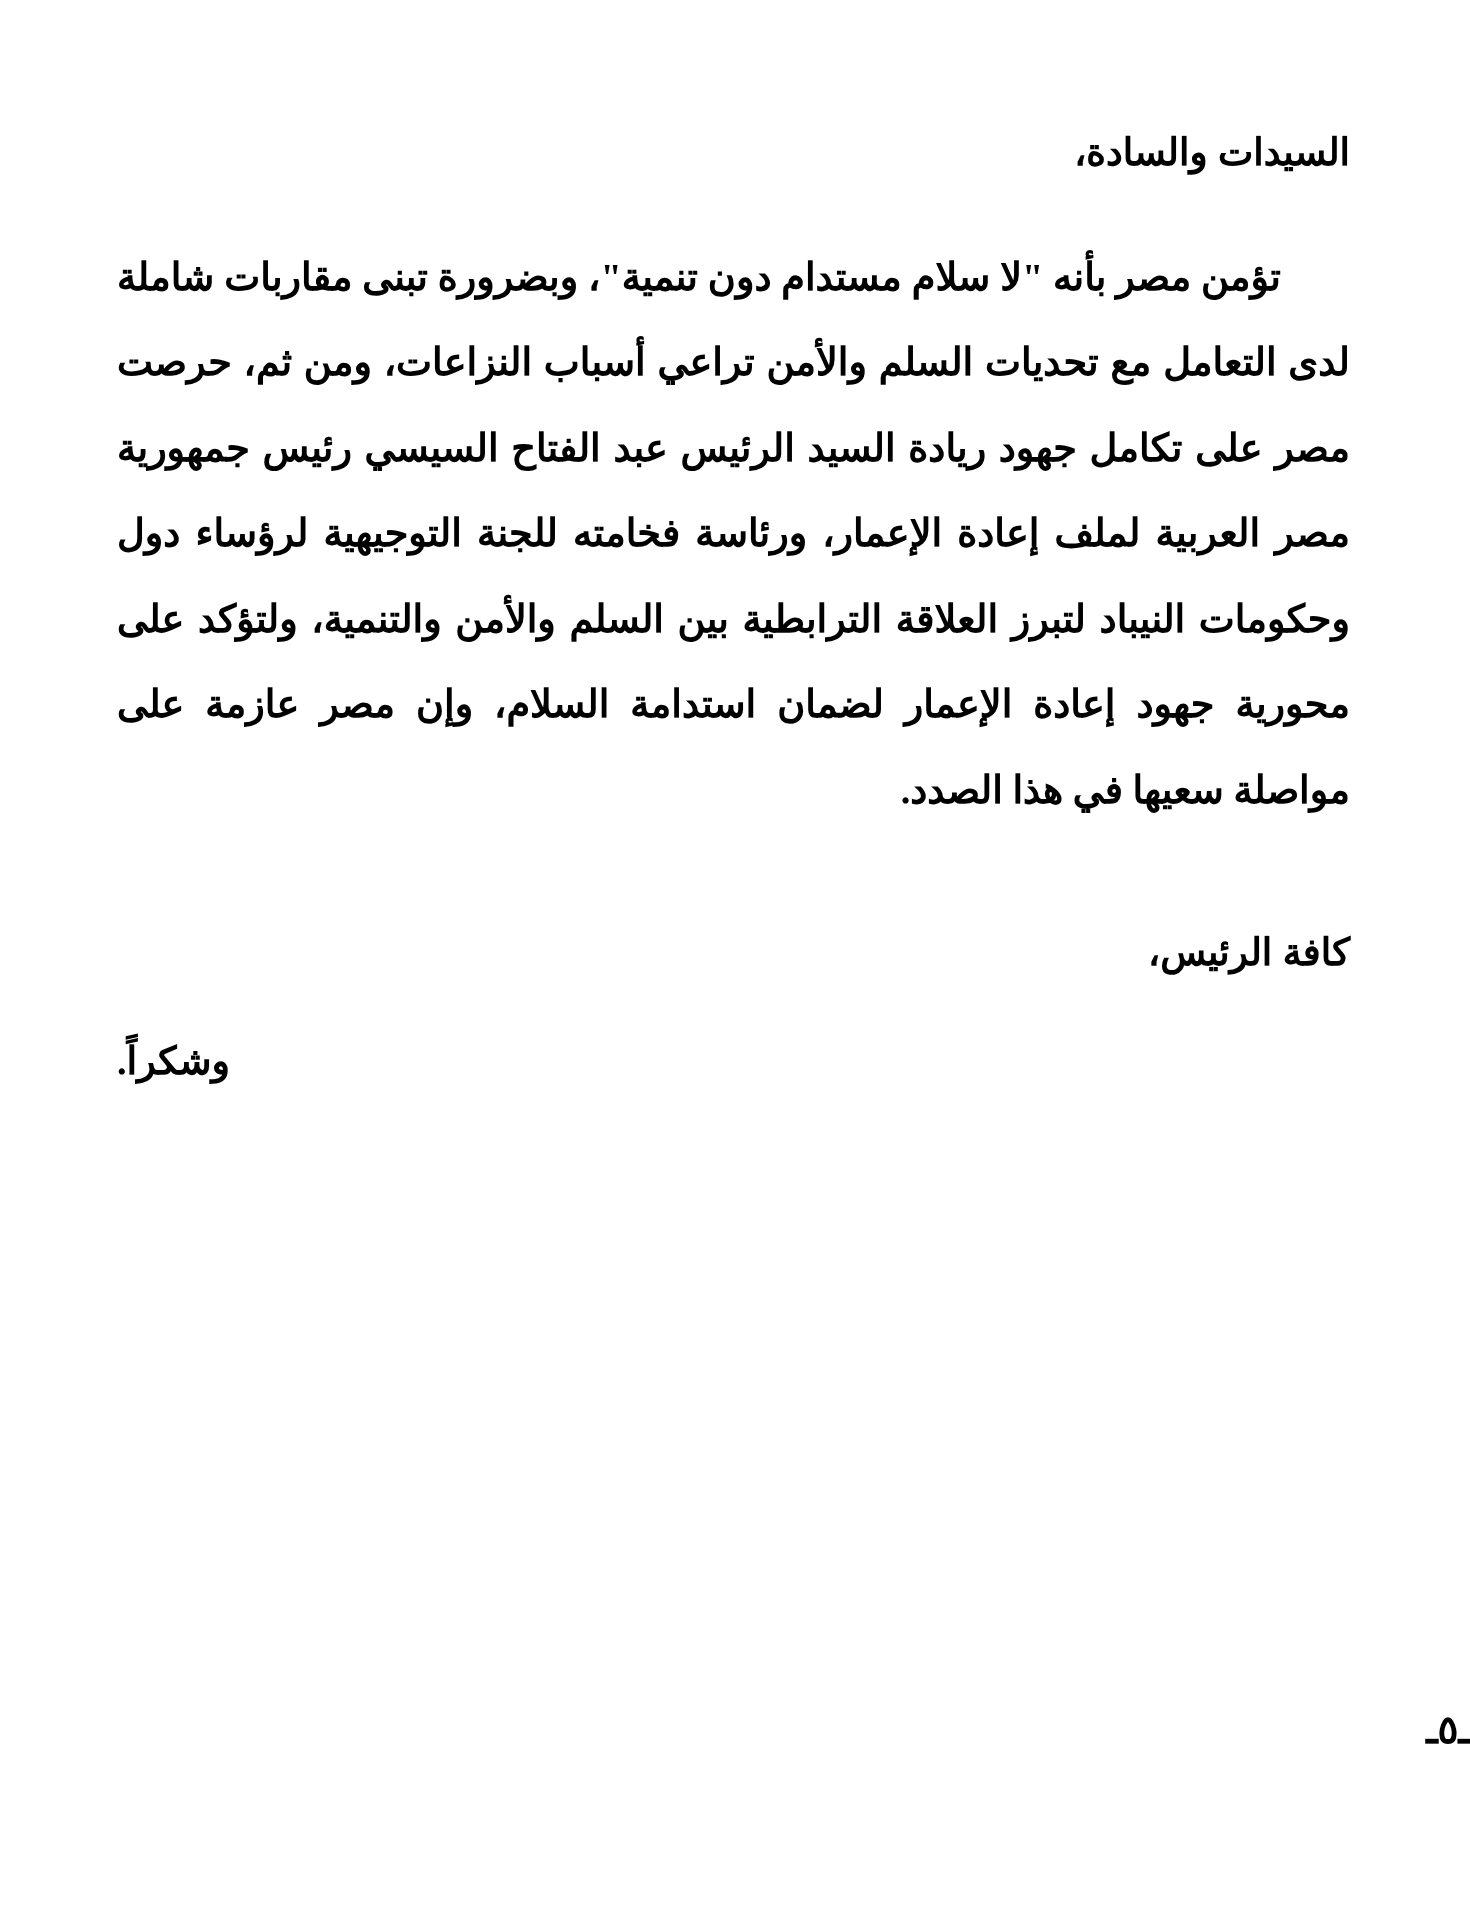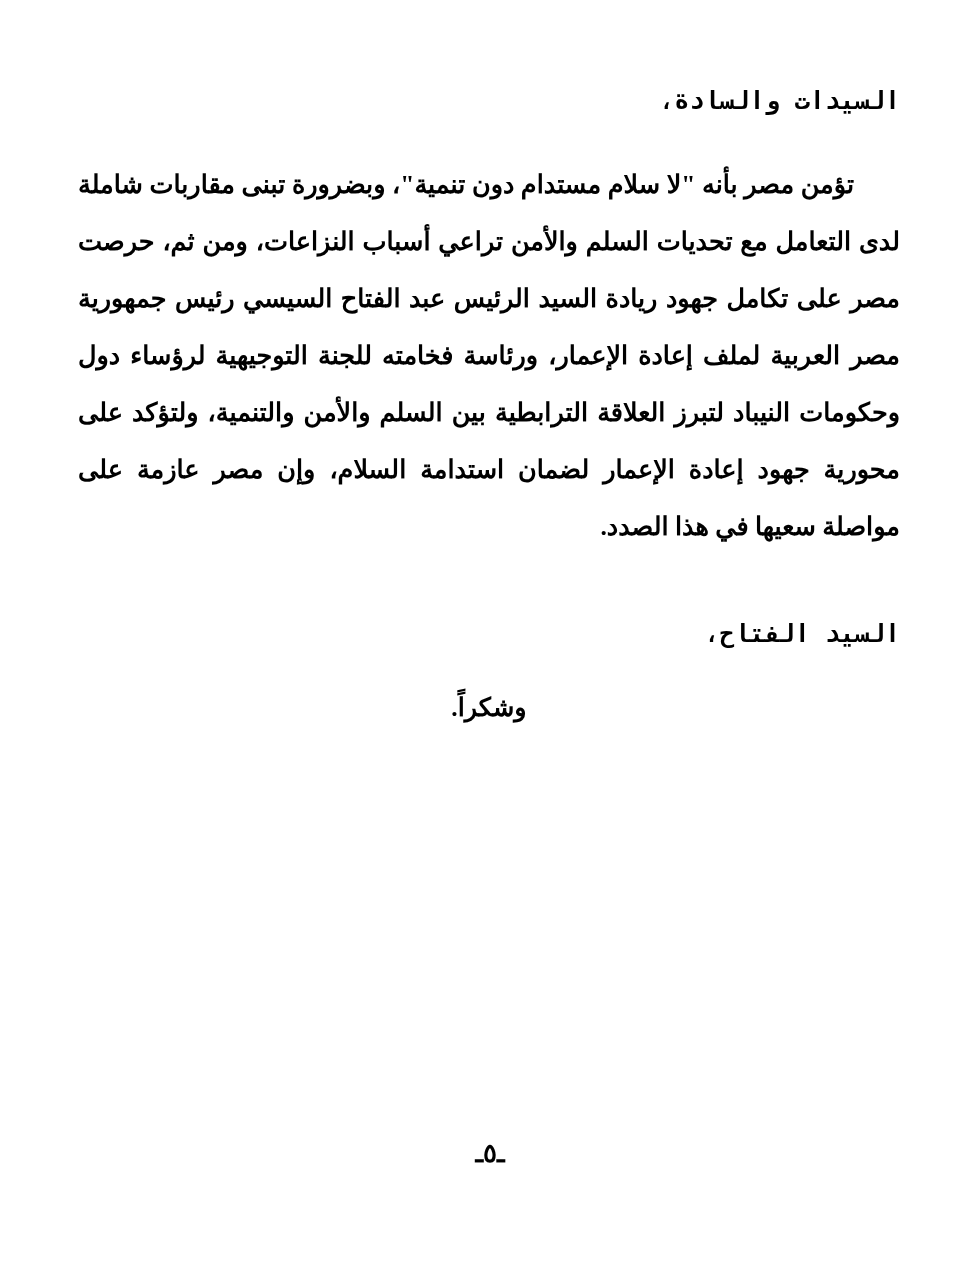--- a/index.html
+++ b/index.html
@@ -23,21 +23,21 @@
 
   .content {
     position: absolute;
     top: 86px;
     right: 80px;
     left: 78px;
   }
 
   
   .salutation {
-    font-family: Liberation Mono, monospace;
+    font-family: Liberation Sans, sans-serif;
     font-size: 25px;
     font-weight: bold;
     text-align: right;
     direction: rtl;
     line-height: 1.35;
     letter-spacing: 0;
     white-space: nowrap;
   }
 
   .salutation-1 {
@@ -73,33 +73,32 @@
   
   .block-gap {
     height: 64px;
   }
 
   .closing {
     font-family: "Liberation Serif", "DejaVu Serif", serif;
     font-size: 25.5px;
     font-weight: bold;
     direction: rtl;
-    text-align: center;
+    text-align: left;
     line-height: 57px;
     margin: 8px 0 0 0;
     padding-right: 0;
   }
 
   
   .page-number {
     position: absolute;
     top: 1138px;
     left: 0;
     right: 0;
-    text-align: center;
     font-family: "Liberation Serif", "DejaVu Serif", serif;
     font-size: 26px;
     font-weight: bold;
     color: #000000;
     direction: rtl;
     letter-spacing: 2px;
   }
 </style>
 </head>
 <body>
@@ -107,21 +106,21 @@
 <div class="page">
 
   <div class="content">
 
     <p class="salutation salutation-1">السيدات والسادة،</p>
 
     <p class="para para-1">تؤمن مصر بأنه "لا سلام مستدام دون تنمية"، وبضرورة تبنى مقاربات شاملة لدى التعامل مع تحديات السلم والأمن تراعي أسباب النزاعات، ومن ثم، حرصت مصر على تكامل جهود ريادة السيد الرئيس عبد الفتاح السيسي رئيس جمهورية مصر العربية لملف إعادة الإعمار، ورئاسة فخامته للجنة التوجيهية لرؤساء دول وحكومات النيباد لتبرز العلاقة الترابطية بين السلم والأمن والتنمية، ولتؤكد على محورية جهود إعادة الإعمار لضمان استدامة السلام، وإن مصر عازمة على مواصلة سعيها في هذا الصدد.</p>
 
     <div class="block-gap"></div>
 
-    <p class="salutation salutation-2">السيد الفتاح،</p>
+    <p class="salutation salutation-2">كافة الرئيس،</p>
 
 
     <p class="closing">وشكراً.</p>
 
   </div>
 
   <div class="page-number">ـ٥ـ</div>
 
 </div>
 

